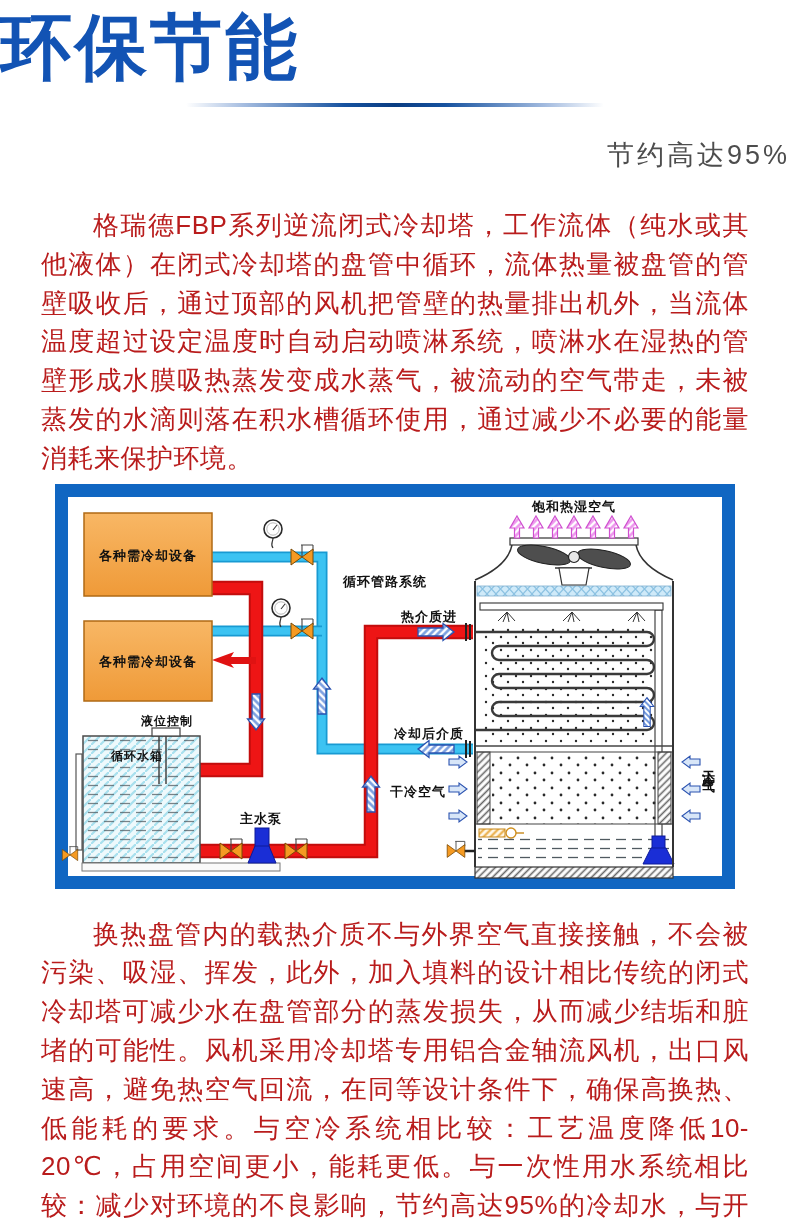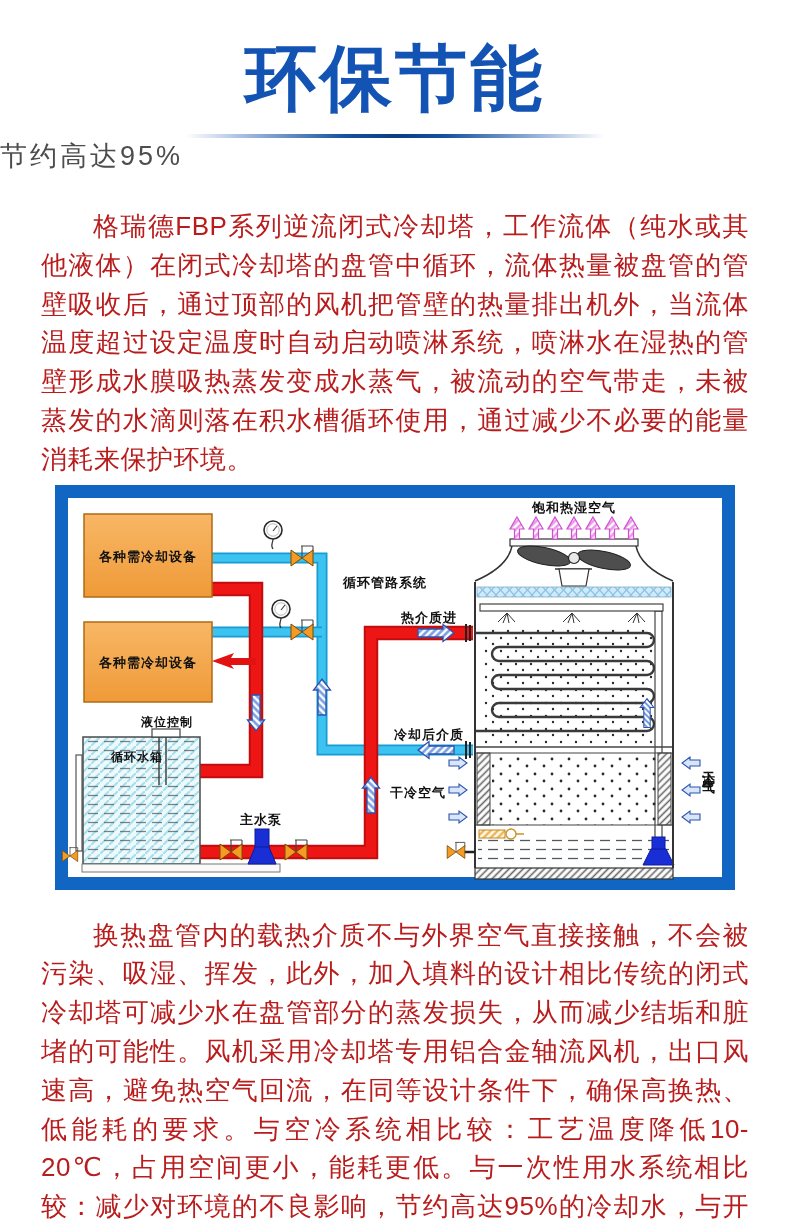--- a/index.html
+++ b/index.html
@@ -2,33 +2,33 @@
 <html><head>
 <meta charset="utf-8">
 <style>
   html,body{margin:0;padding:0;}
   body{
     width:790px;height:1229px;background:#ffffff;overflow:hidden;
     font-family:"Liberation Sans","DejaVu Sans",sans-serif;
     -webkit-font-smoothing:antialiased;
   }
   .page-title{
-    margin:40px 0 0;text-align:center;
+    margin:9px 0 0;
     font-size:72px;line-height:76px;font-weight:900;letter-spacing:3px;
     color:#1253b4;
   }
   .divider{
     width:418px;height:4px;margin:18px auto 0;border-radius:2px;
     background:linear-gradient(90deg,
       rgba(20,80,170,0) 0%, rgba(26,86,176,.40) 14%,
       #16529f 38%, #0a3d82 50%, #16529f 62%,
       rgba(26,86,176,.40) 86%, rgba(20,80,170,0) 100%);
   }
   .subtitle{
-    margin-top:3px;text-align:left;
+    margin-top:33px;text-align:right;
     font-size:27px;line-height:30px;color:#4d4d4d;letter-spacing:3px;font-weight:400;
   }
   .para{
     margin:36px 41px 0;
     font-size:26px;line-height:38.8px;color:#b91c1c;
     text-align:justify;text-indent:2em;letter-spacing:0.5px;
   }
   .para.second{margin-top:22px;}
   .diagram-wrap{
     position:relative;width:680px;margin:6px auto 0;

